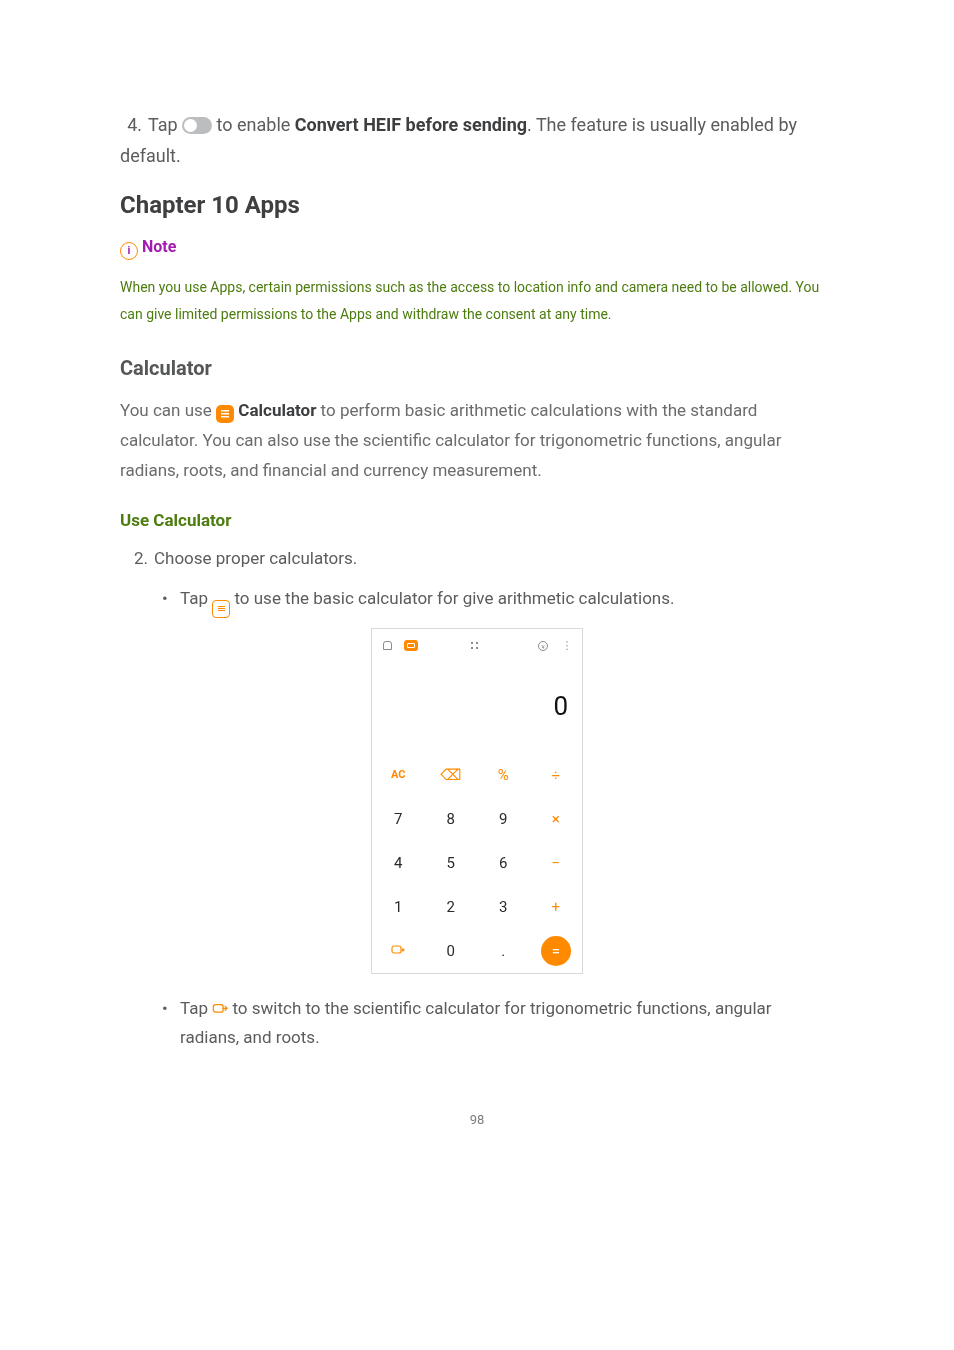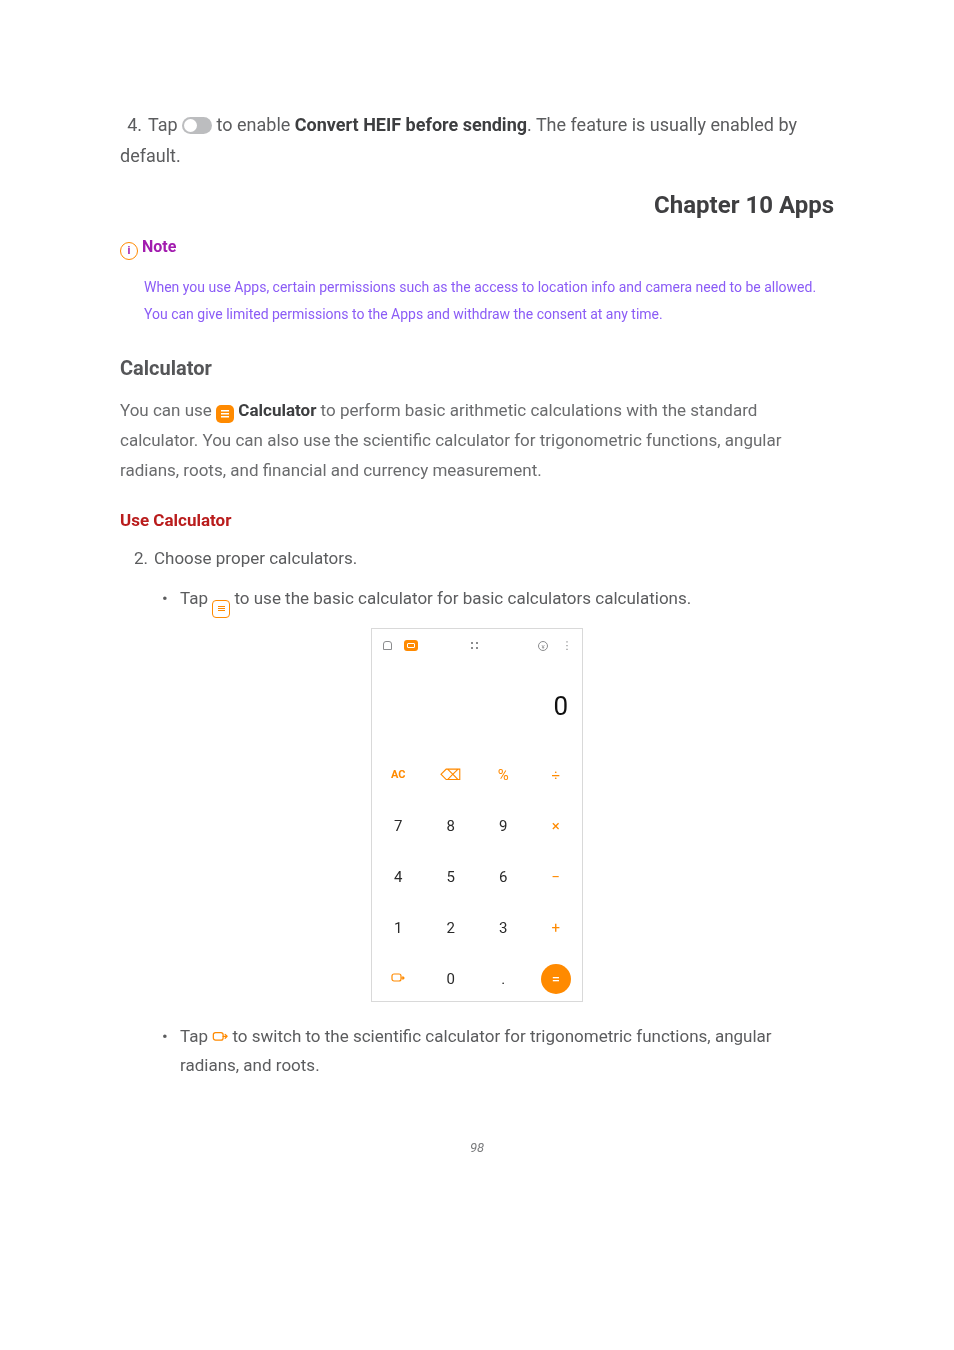--- a/index.html
+++ b/index.html
@@ -43,21 +43,20 @@
     width: 13px;
     height: 13px;
     background: #ffffff;
     border-radius: 50%;
   }
   .h2 {
     font-size: 24px;
     color: #3f3f41;
     font-weight: 700;
     margin: 10px 0 18px 0;
-    text-align: right;
   }
   .note-head {
     color: #a21caf;
     font-weight: 700;
     font-size: 16px;
     margin-bottom: 14px;
   }
   .note-head .info-icon {
     display: inline-flex;
     width: 16px;
@@ -65,24 +64,23 @@
     border: 1.5px solid #ff8a00;
     border-radius: 50%;
     align-items: center;
     justify-content: center;
     font-size: 11px;
     font-weight: 700;
     vertical-align: -2px;
     margin-right: 4px;
   }
   .note-body {
-    color: #8b5cf6;
+    color: #4d7c0f;
     font-size: 14px;
     line-height: 1.95;
-    margin-left: 24px;
     margin-bottom: 28px;
   }
   .h3 {
     font-size: 20px;
     color: #555658;
     font-weight: 700;
     margin: 10px 0 16px 0;
   }
   .paragraph {
     font-size: 17px;
@@ -104,21 +102,21 @@
     width: 8px;
     height: 10px;
     background:
       linear-gradient(#fff,#fff) left 0 top 1px / 8px 1.5px no-repeat,
       linear-gradient(#fff,#fff) left 0 top 4px / 8px 1.5px no-repeat,
       linear-gradient(#fff,#fff) left 0 top 7px / 8px 1.5px no-repeat;
   }
   .bold-dark { color: #3d3e40; font-weight: 700; }
   .b4 {
     font-size: 17px;
-    color: #b91c1c;
+    color: #4d7c0f;
     font-weight: 700;
     margin: 8px 0 14px 0;
   }
   .sub-step {
     font-size: 17px;
     line-height: 1.7;
     margin-bottom: 12px;
     padding-left: 6px;
   }
   .bullet {
@@ -200,21 +198,21 @@
     font-size: 26px;
     color: #111;
     padding: 34px 14px 8px 0;
     font-weight: 400;
   }
   .grid {
     display: grid;
     grid-template-columns: repeat(4, 1fr);
     text-align: center;
     font-size: 15px;
-    row-gap: 7px;
+    row-gap: 0;
   }
   .grid > div {
     height: 44px;
     display:flex;
     align-items:center;
     justify-content:center;
     color: #2a2a2a;
   }
   .grid .op { color: #ff8a00; }
   .grid .ac { color: #ff8a00; font-size:11px; font-weight:700; }
@@ -225,21 +223,20 @@
     border-radius:50%;
     color:#fff;
     display:flex; align-items:center; justify-content:center;
     font-size:15px;
   }
   .page-num {
     text-align: center;
     color: #7b7c7e;
     font-size: 13px;
     margin-top: 60px;
-    font-style: italic;
   }
 </style>
 </head>
 <body>
 
 <div class="page">
 
   <div class="step">
     <span class="ol-num">4.</span><span>Tap </span><span class="toggle"></span><span> to enable </span><span class="bold-dark">Convert HEIF before sending</span><span>. The feature is usually enabled by default.</span>
   </div>
@@ -265,21 +262,21 @@
 
   <div class="sub-step">
     <span class="ol-num">2.</span><span>Choose proper calculators.</span>
   </div>
 
   <div class="bullet">
     <span class="dot">•&nbsp;</span><span>Tap </span><span class="inline-icon basic-icon">
         <span style="width:7px;height:1px;background:#ff8a00;margin-bottom:1px;"></span>
         <span style="width:7px;height:1px;background:#ff8a00;margin-bottom:1px;"></span>
         <span style="width:7px;height:1px;background:#ff8a00;"></span>
-      </span><span> to use the basic calculator for basic calculators calculations.</span>
+      </span><span> to use the basic calculator for give arithmetic calculations.</span>
   </div>
 
   <div class="fig-wrap">
     <div class="calc">
       <div class="topbar">
         <span class="tiny-ic edge"></span>
         <span class="tab-pill"></span>
         <span class="sp"></span>
         <span class="tiny-ic grid"></span>
         <span class="sp"></span>

